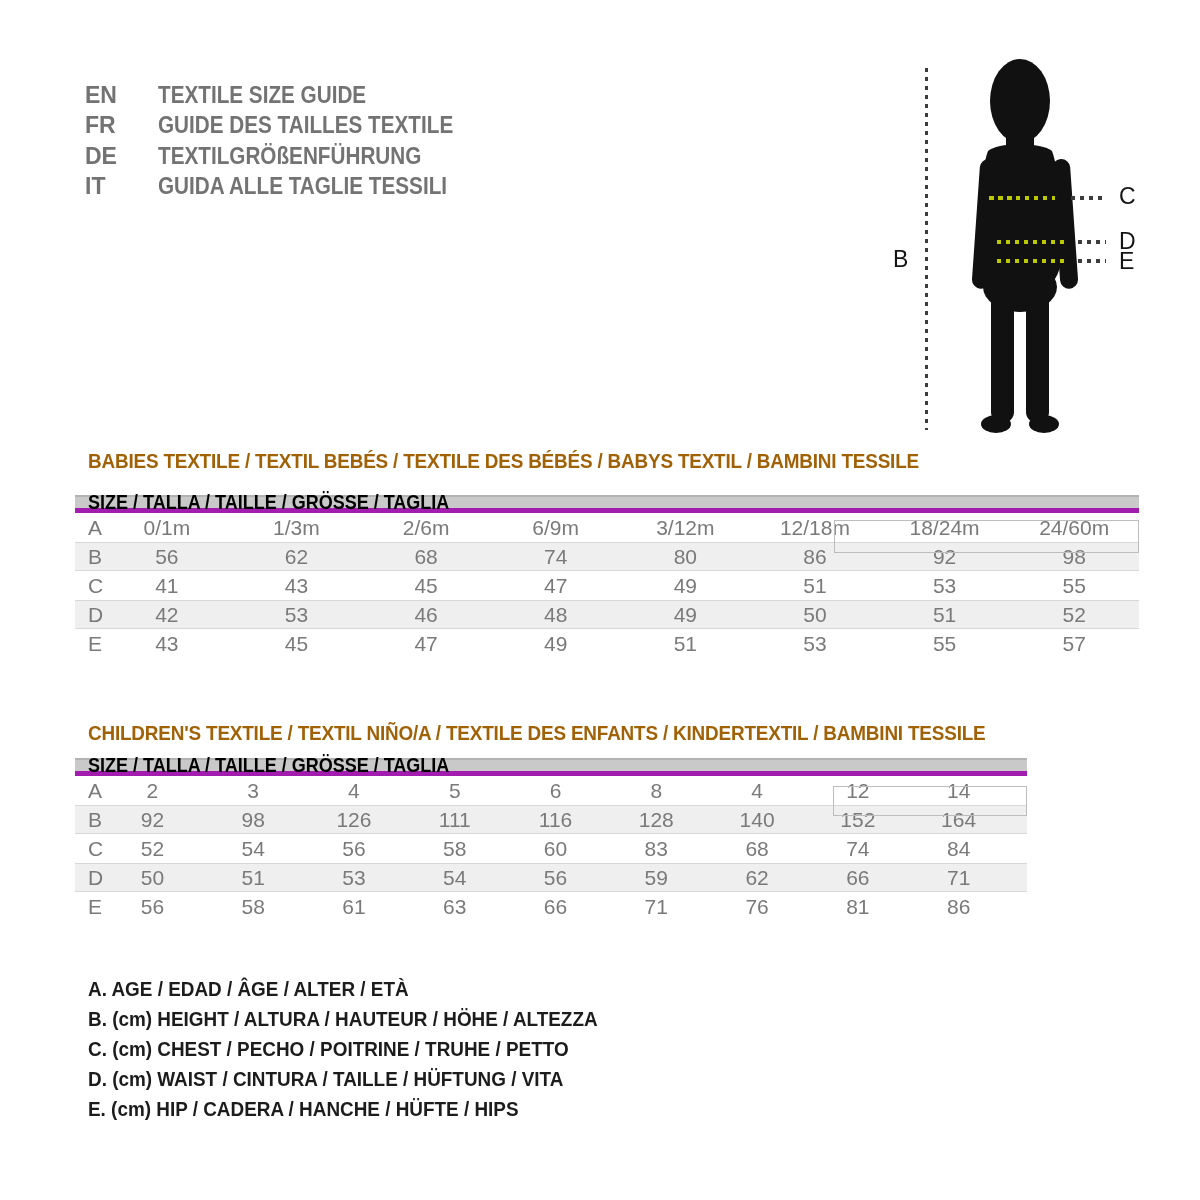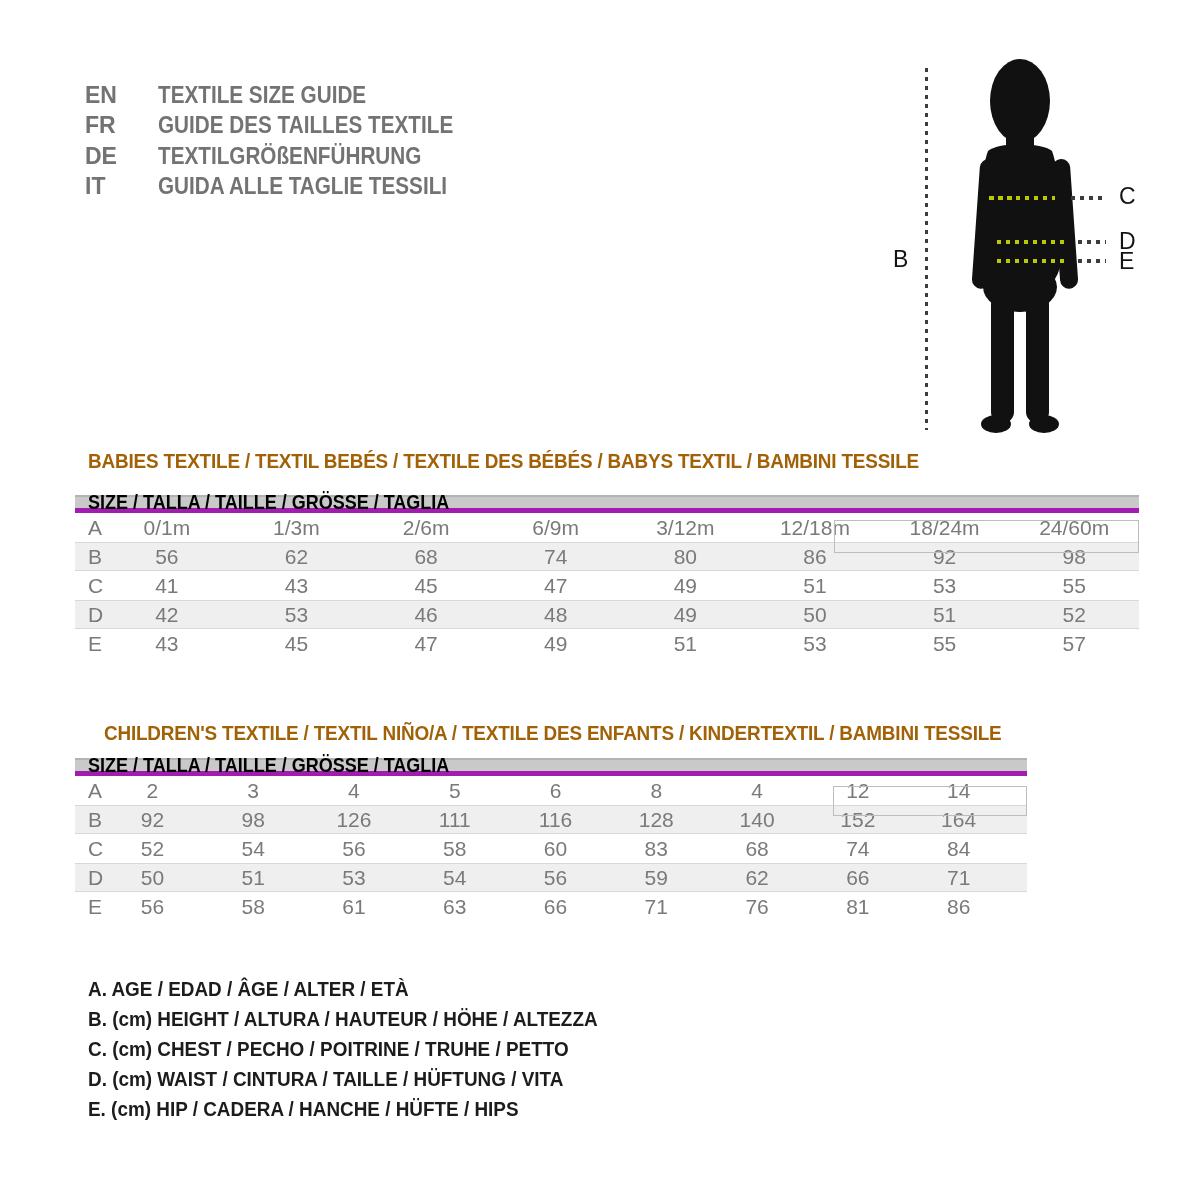--- a/index.html
+++ b/index.html
@@ -161,21 +161,21 @@
           <div class="tcell">49</div>
           <div class="tcell">51</div>
           <div class="tcell">53</div>
           <div class="tcell">55</div>
           <div class="tcell">57</div>
         </div>
       </div>
   </div>
   <div class="hl-box" style="left:834px; top:520px; width:305px; height:33px;"></div>
 
-  <div class="abs section-heading" style="left:104px; top:721px;">
+  <div class="abs section-heading" style="left:88px; top:721px;">
     <span class="cond">CHILDREN'S TEXTILE / TEXTIL NIÑO/A / TEXTILE DES ENFANTS / KINDERTEXTIL / BAMBINI TESSILE</span>
   </div>
 
   <div class="size-table pad-right" style="left:75px; top:758px; width:952px;">
     <div class="thead">
       <span class="cond">SIZE / TALLA / TAILLE / GRÖSSE / TAGLIA</span>
     </div>
     <div>
         <div class="trow">
           <div class="rlabel">A</div>

